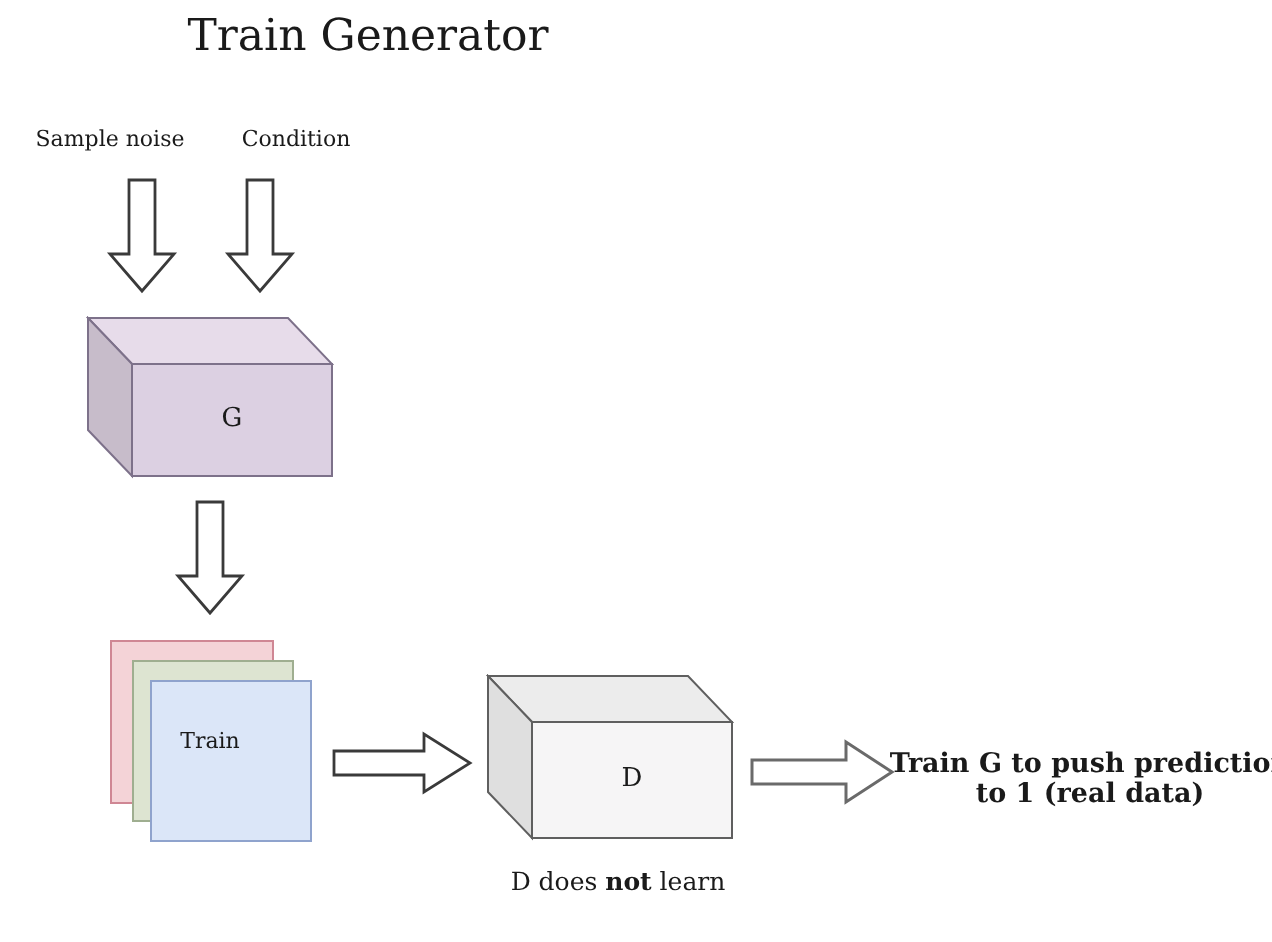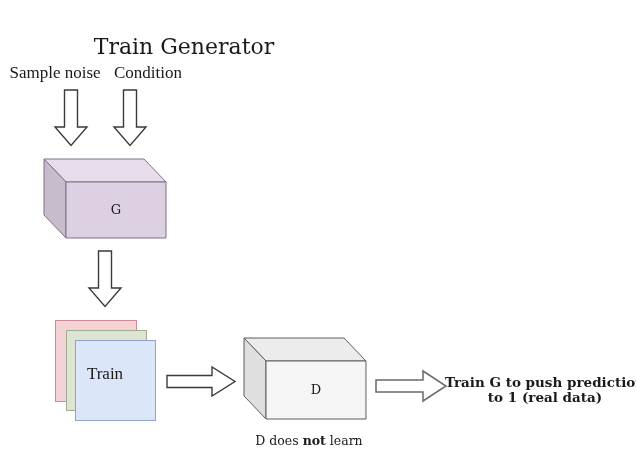--- a/index.html
+++ b/index.html
@@ -9,33 +9,33 @@
     width: 636px;
     height: 471px;
     background: #ffffff;
     overflow: hidden;
     font-family: "DejaVu Serif", "Liberation Serif", serif;
     color: #1a1a1a;
   }
   .abs { position: absolute; }
   .ctr { transform: translateX(-50%); text-align: center; white-space: nowrap; }
   .title { font-size: 22px; }
-  .lbl { font-size: 17px; font-family: Liberation Serif, serif; }
+  .lbl { font-size: 11px; }
   .boxlbl { font-size: 13px; }
   .note { font-size: 12.5px; line-height: 14px; }
   .outnote { font-size: 13.5px; font-weight: bold; line-height: 14.5px; }
   svg { display: block; }
   .stack-sq { position: absolute; box-sizing: border-box; }
 </style>
 </head>
 <body>
 
 <div id="canvas">
 
-  <div class="abs ctr title" style="left:184px; top:6px;margin-top:28px;">Train Generator</div>
+  <div class="abs ctr title" style="left:184px; top:6px;">Train Generator</div>
 
   <div class="abs ctr lbl" style="left:55px; top:63px;">Sample noise</div>
   <div class="abs ctr lbl" style="left:148px; top:63px;">Condition</div>
 
   <svg class="abs" style="left:53px; top:89px;" width="36" height="58" viewBox="0 0 36 58">
     <polygon points="11.5,1 24.5,1 24.5,38 34,38 18,56.5 2,38 11.5,38" stroke-linejoin="miter" stroke="#3a3a3a" stroke-width="1.4" fill="#ffffff"></polygon>
   </svg>
 
   <svg class="abs" style="left:112px; top:89px;" width="36" height="58" viewBox="0 0 36 58">
     <polygon points="11.5,1 24.5,1 24.5,38 34,38 18,56.5 2,38 11.5,38" stroke="#3a3a3a" stroke-width="1.4" fill="#ffffff"></polygon>

